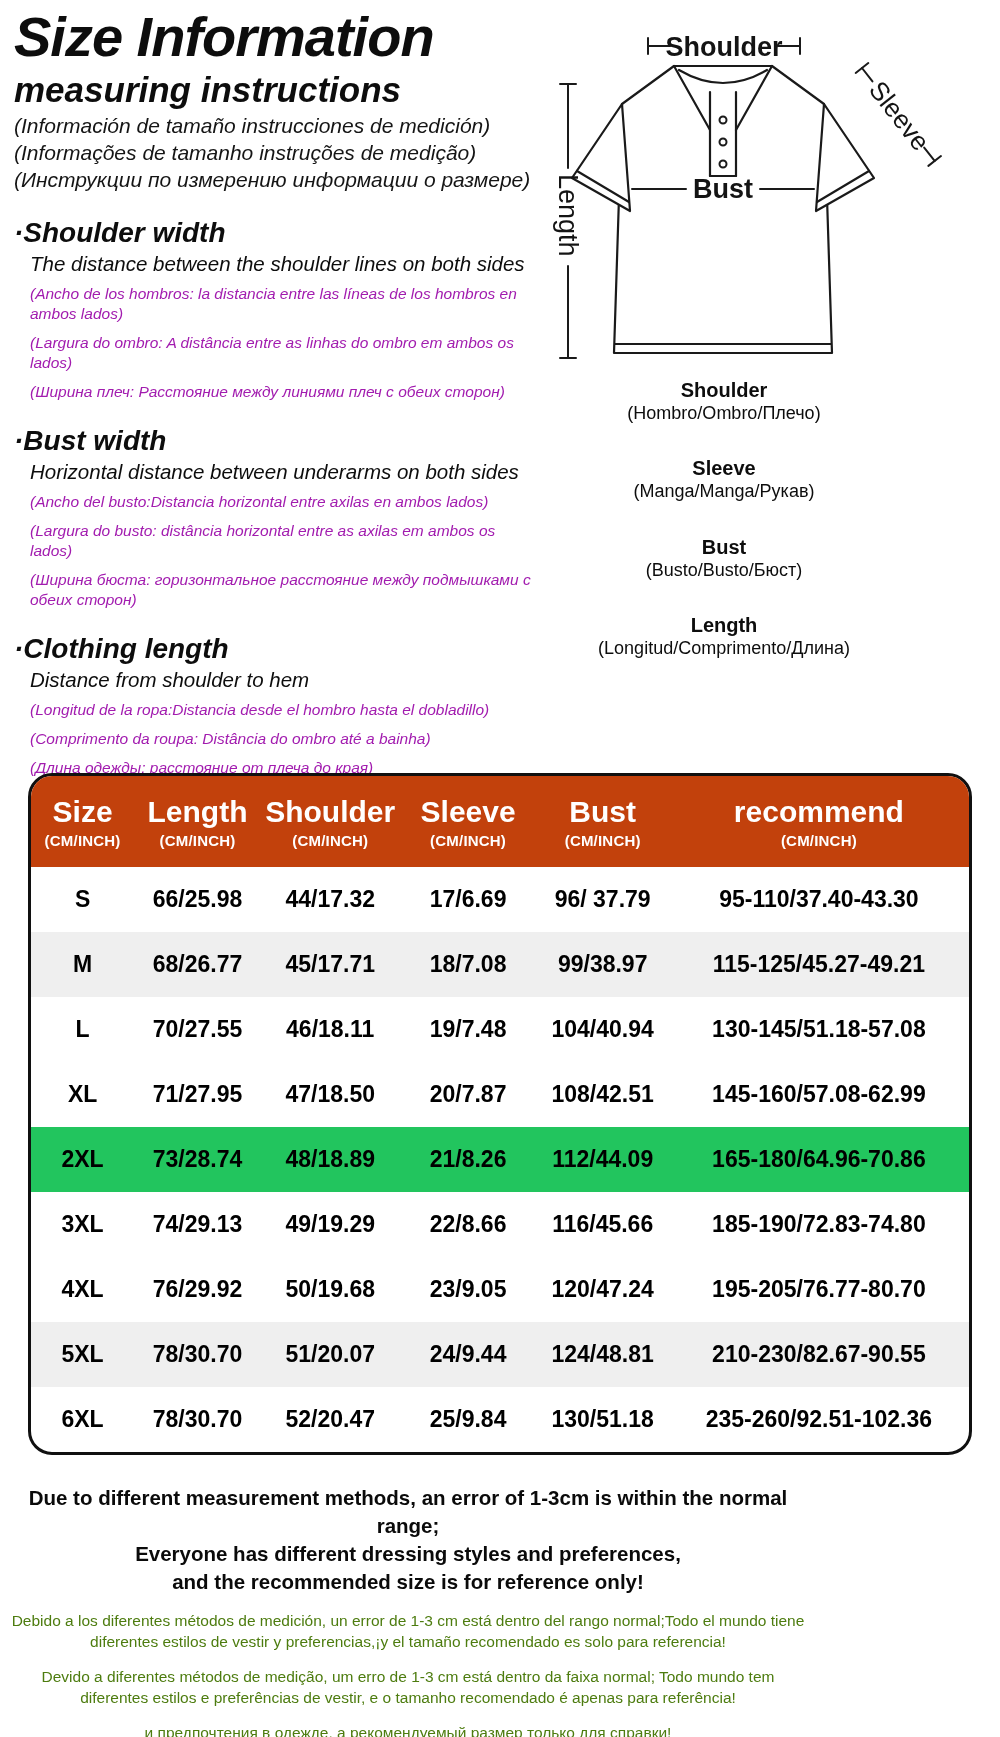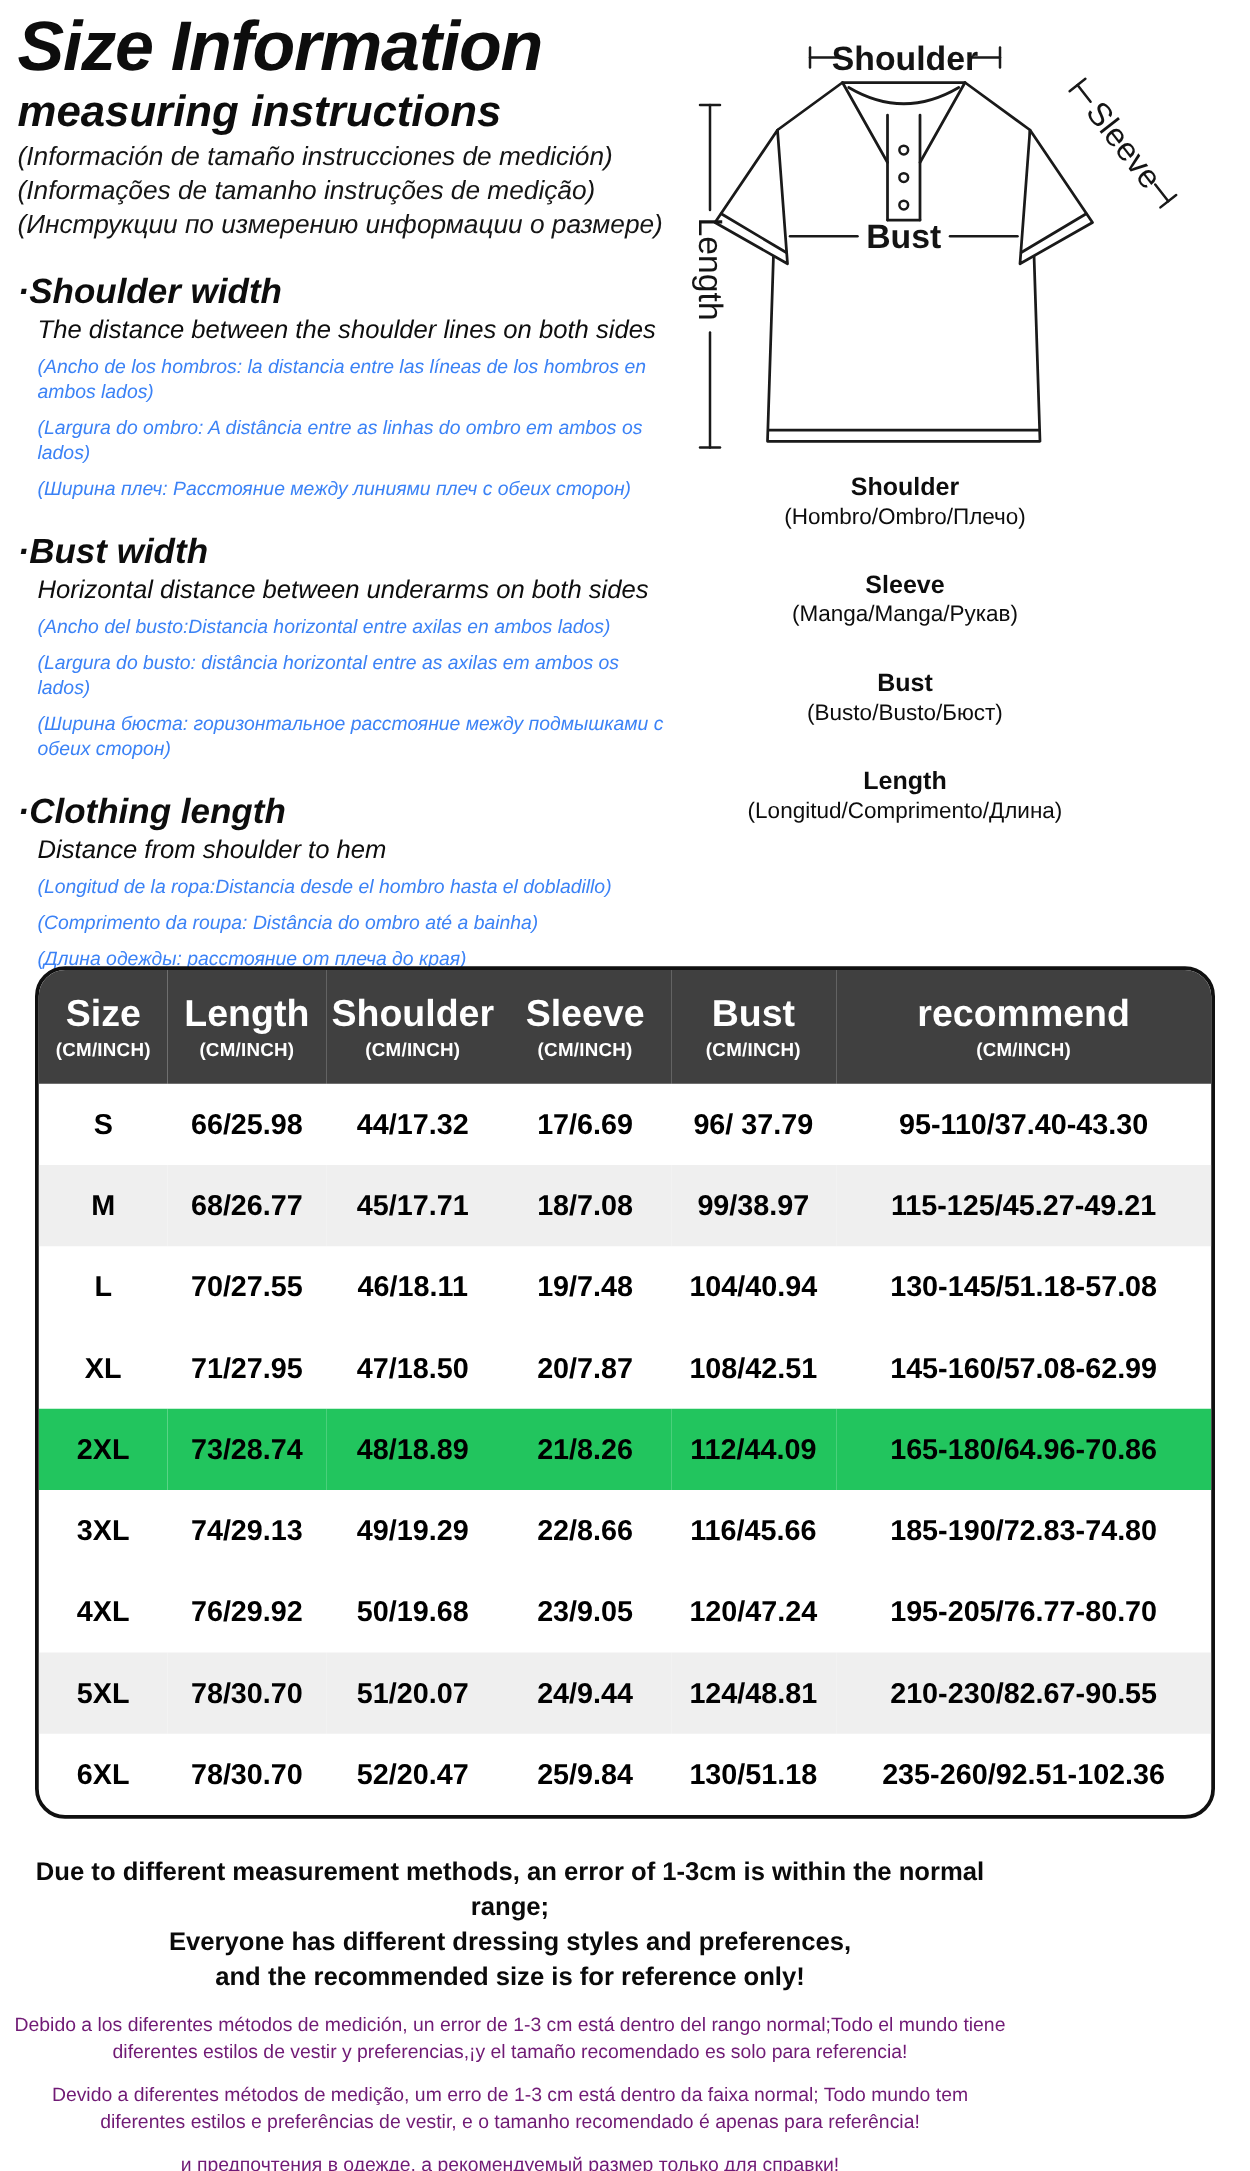--- a/index.html
+++ b/index.html
@@ -7,21 +7,21 @@
         font-family:"Liberation Sans","DejaVu Sans",sans-serif;color:#0d0d0d;overflow:hidden;}
 
   
   .left-col{position:absolute;left:14px;top:4px;width:542px;font-style:italic;}
   .page-title{font-size:56px;font-weight:700;letter-spacing:-1px;line-height:1.18;margin:0;}
   .page-subtitle{font-size:35px;font-weight:700;line-height:1.12;margin:0 0 4px 0;}
   .intro-line{font-size:21px;line-height:1.27;color:#151515;}
   .section{margin-top:25px;}
   .section-title{font-size:28px;font-weight:700;line-height:1.05;}
   .section-desc{font-size:20.5px;line-height:1.15;margin:4px 0 0 16px;}
-  .section-trans{font-size:15.5px;line-height:1.28;margin:9px 0 0 16px;max-width:505px;color:#3b82f6;}
+  .section-trans{font-size:15.5px;line-height:1.28;margin:9px 0 0 16px;max-width:505px;color:#a21caf;}
 
   
   .right-col{position:absolute;left:548px;top:6px;width:452px;}
   .shirt-svg{display:block;}
   .shirt-svg text{font-family:"Liberation Sans","DejaVu Sans",sans-serif;fill:#141414;}
   .legend{width:352px;text-align:center;margin-top:4px;}
   .legend-group{margin-bottom:31px;}
   .legend-label{font-size:20px;font-weight:700;line-height:1.2;}
   .legend-sub{font-size:18px;line-height:1.3;text-align:center;}
 
@@ -32,21 +32,21 @@
   .size-table thead tr{color:#fff;height:91px;}
   .size-table th{padding:0;vertical-align:middle;}
   .col-label{display:block;font-size:30px;font-weight:700;line-height:1.1;}
   .col-unit{display:block;font-size:15px;font-weight:700;margin-top:4px;letter-spacing:0.2px;}
   .size-table tbody tr{height:65px;}
   .size-table td{text-align:center;font-size:23px;font-weight:700;padding:0;color:#000;}
 
   
   .notes{position:absolute;left:0;top:1484px;width:816px;text-align:center;}
   .note-en{font-size:20.5px;font-weight:700;line-height:1.37;color:#0a0a0a;}
-  .note-small{font-size:15.5px;line-height:1.32;margin:15px auto 0;color:#701a75;}
+  .note-small{font-size:15.5px;line-height:1.32;margin:15px auto 0;color:#4d7c0f;}
 </style>
 </head>
 <body>
 
 <div class="page">
 
   <div class="left-col">
     <h1 class="page-title">Size Information</h1>
     <h2 class="page-subtitle">measuring instructions</h2>
     <div class="intro-line">(Información de tamaño instrucciones de medición)</div>
@@ -156,21 +156,21 @@
     <table class="size-table">
       <colgroup>
         <col style="width:11%">
           <col style="width:13.5%">
           <col style="width:14.8%">
         <col style="width:14.6%">
           <col style="width:14.1%">
           <col style="width:32%">
       </colgroup>
       <thead>
-        <tr style="background: #404040;">
+        <tr style="background: #c2410c;">
             <th>
               <span class="col-label">Size</span>
               <span class="col-unit">(CM/INCH)</span>
             </th>
             <th>
               <span class="col-label">Length</span>
               <span class="col-unit">(CM/INCH)</span>
             </th>
             <th>
               <span class="col-label">Shoulder</span>

